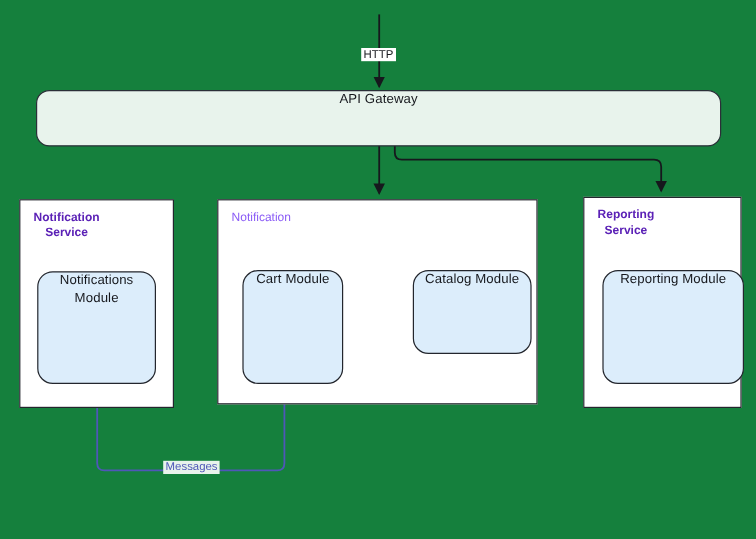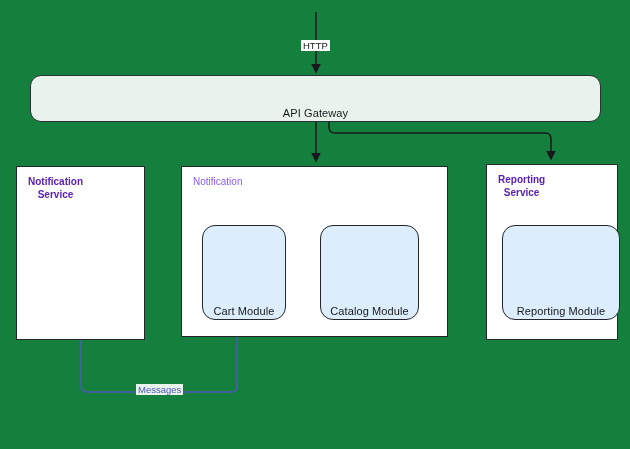--- a/index.html
+++ b/index.html
@@ -25,21 +25,21 @@
     width: 630px;
     height: 449px;
     pointer-events: none;
   }
 
   
   .node {
     position: absolute;
     box-sizing: border-box;
     display: flex;
-    align-items: flex-end;
+    align-items: flex-start;
     justify-content: center;
     text-align: center;
     color: #16181d;
     font-size: 11px;
     line-height: 1.32;
     letter-spacing: .1px;
   }
 
   
   .band {
@@ -131,28 +131,32 @@
   <div class="edge-label msg" style="left:136px; top:384px;">Messages</div>
 
   <div class="node band" style="left:30px; top:75px; width:571px; height:47px;">
     <span>API Gateway</span>
   </div>
 
   <div class="group" style="left:16px; top:166px; width:129px; height:174px;">
     <div class="group-label strong">Notification
 Service</div>
   </div>
+  <div class="node module" style="left:31px; top:226px; width:99px; height:94px;">
+    <span style="white-space:pre-line;">Notifications
+Module</span>
+  </div>
 
   <div class="group" style="left:181px; top:166px; width:267px; height:171px;">
     <div class="group-label soft">Notification</div>
   </div>
   <div class="node module" style="left:202px; top:225px; width:84px; height:95px;">
     <span>Cart Module</span>
   </div>
-  <div class="node module" style="left:320px; top:225px; width:99px; height:95px;">
+  <div class="node module" style="left:344px; top:225px; width:99px; height:70px;">
     <span>Catalog Module</span>
   </div>
 
   <div class="group" style="left:486px; top:164px; width:132px; height:176px;">
     <div class="group-label strong">Reporting
 Service</div>
   </div>
   <div class="node module" style="left:502px; top:225px; width:118px; height:95px;">
     <span>Reporting Module</span>
   </div>

